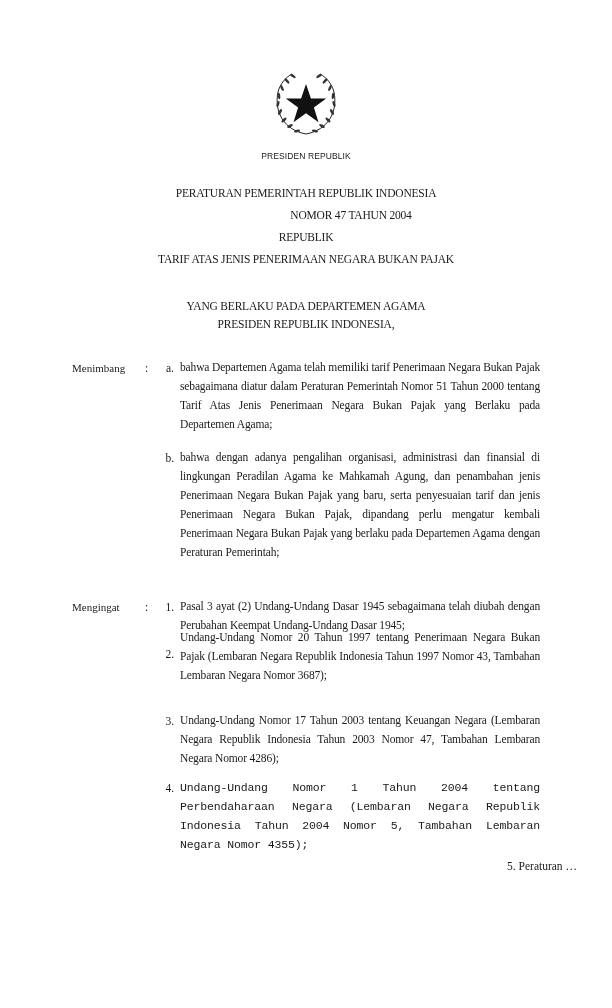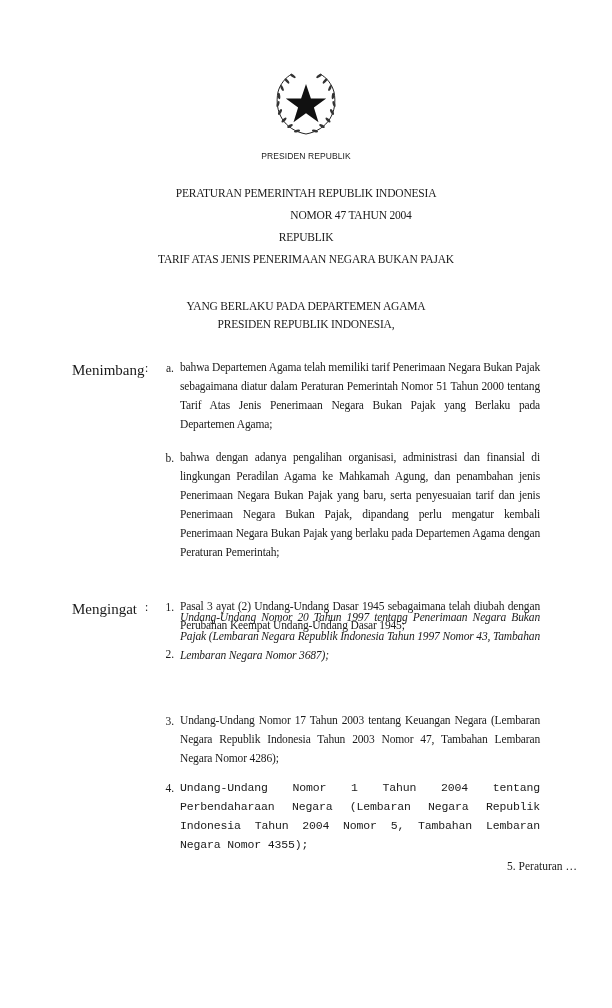--- a/index.html
+++ b/index.html
@@ -3,21 +3,21 @@
 <meta charset="utf-8">
 <style>
   html, body { margin: 0; padding: 0; background: #ffffff; }
   body { width: 612px; height: 1008px; position: relative; overflow: hidden;
          font-family: "Liberation Serif", "DejaVu Serif", serif; color: #1a1a1a; }
   .page { position: absolute; left: 0; top: 0; width: 612px; height: 1008px; padding-left: 37px; }
   .emblem { position: absolute; left: 270px; top: 68px; width: 72px; height: 72px; }
   .emblem-caption { position: absolute; left: 0; width: 612px; text-align: center;
          font-family: "Liberation Sans", "DejaVu Sans", sans-serif; font-size: 8.5px; line-height: 10px; letter-spacing: 0.1px; }
   .title-line { position: absolute; left: 0; width: 612px; text-align: center; font-size: 11.5px; letter-spacing: -0.2px; }
-  .label { position: absolute; font-size: 15px; }
+  .label { position: absolute; font-size: 11px; }
   .colon { position: absolute; font-size: 11.5px; }
   .num { position: absolute; font-size: 11.5px; text-align: right; width: 20px; }
   .para { position: absolute; left: 180px; width: 360px; font-size: 11.5px; line-height: 19px;
           text-align: justify; letter-spacing: -0.15px; }
   .footer-ref { position: absolute; right: 72px; font-size: 11.5px; }
 </style>
 </head>
 <body>
 
 <div class="page">
@@ -69,21 +69,21 @@
   <div class="num" style="left:154px; top:452px;">b.</div>
   <div class="para" style="top:448px;">bahwa dengan adanya pengalihan organisasi, administrasi dan finansial di lingkungan Peradilan Agama ke Mahkamah Agung, dan penambahan jenis Penerimaan Negara Bukan Pajak yang baru, serta penyesuaian tarif dan jenis Penerimaan Negara Bukan Pajak, dipandang perlu mengatur kembali Penerimaan Negara Bukan Pajak yang berlaku pada Departemen Agama dengan Peraturan Pemerintah;</div>
 
   <div class="label" style="left:72px; top:601px;">Mengingat</div>
   <div class="colon" style="left:145px; top:601px;">:</div>
 
   <div class="num" style="left:154px; top:601px;">1.</div>
   <div class="para" style="top:597px;">Pasal 3 ayat (2) Undang-Undang Dasar 1945 sebagaimana telah diubah dengan Perubahan Keempat Undang-Undang Dasar 1945;</div>
 
   <div class="num" style="left:154px; top:648px;">2.</div>
-  <div class="para" style="top:608px;font-style:italic;">Undang-Undang Nomor 20 Tahun 1997 tentang Penerimaan Negara Bukan Pajak (Lembaran Negara Republik Indonesia Tahun 1997 Nomor 43, Tambahan Lembaran Negara Nomor 3687);</div>
+  <div class="para" style="top:628px;">Undang-Undang Nomor 20 Tahun 1997 tentang Penerimaan Negara Bukan Pajak (Lembaran Negara Republik Indonesia Tahun 1997 Nomor 43, Tambahan Lembaran Negara Nomor 3687);</div>
 
   <div class="num" style="left:154px; top:715px;">3.</div>
   <div class="para" style="top:711px;">Undang-Undang Nomor 17 Tahun 2003 tentang Keuangan Negara (Lembaran Negara Republik Indonesia Tahun 2003 Nomor 47, Tambahan Lembaran Negara Nomor 4286);</div>
 
   <div class="num" style="left:154px; top:782px;">4.</div>
   <div class="para" style="top:778px;font-family:Liberation Mono, monospace;">Undang-Undang Nomor 1 Tahun 2004 tentang Perbendaharaan Negara (Lembaran Negara Republik Indonesia Tahun 2004 Nomor 5, Tambahan Lembaran Negara Nomor 4355);</div>
 
   <div class="footer-ref" style="top:860px;">5.  Peraturan  …</div>
 </div>
 

